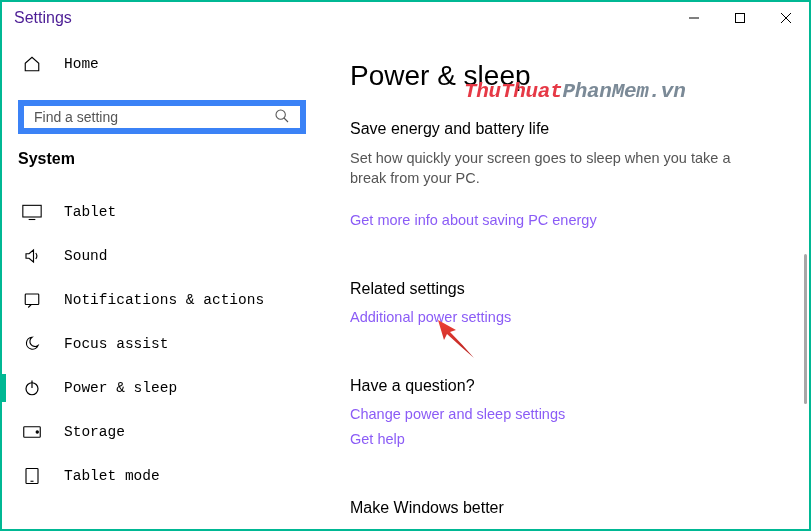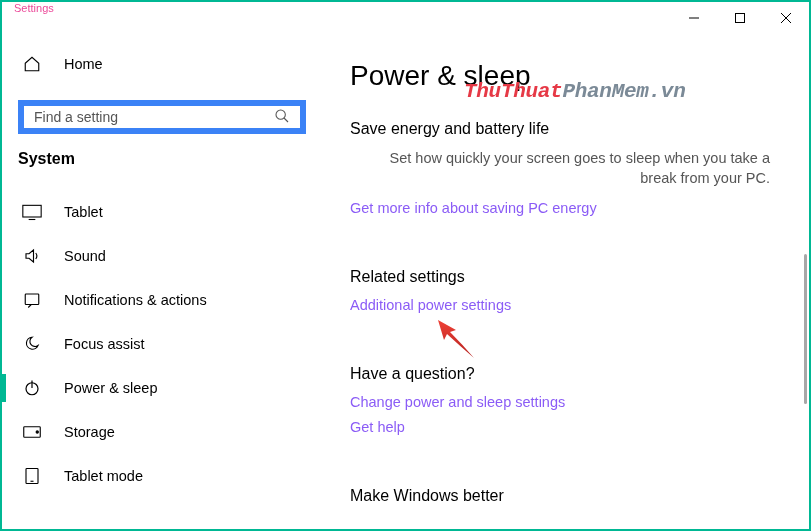--- a/index.html
+++ b/index.html
@@ -8,23 +8,24 @@
     background: #fff;
     width: 811px;
     height: 531px;
     overflow: hidden;
     position: relative;
     border: 2px solid #00b894;
   }
   .titlebar {
     height: 32px;
     display: flex;
+    align-items: center;
     padding-left: 12px;
-    font-size: 11px;
-    color: #ec4899;
+    font-size: 16px;
+    color: #4c1d95;
   }
   .titlebar .spacer { flex: 1; }
   .win-controls { display: flex; }
   .win-btn {
     width: 46px;
     height: 32px;
     display: flex;
     align-items: center;
     justify-content: center;
     cursor: pointer;
@@ -41,20 +42,21 @@
   }
   .home-row, .nav-item {
     display: flex;
     align-items: center;
     height: 44px;
     padding-left: 20px;
     cursor: pointer;
     font-size: 14.5px;
     color: #000;
     position: relative;
+    font-family: Liberation Mono, monospace;
   }
   .icon-slot {
     width: 20px;
     height: 20px;
     margin-right: 22px;
     display: flex;
     align-items: center;
     justify-content: center;
     color: #000;
   }
@@ -101,23 +103,22 @@
   .section-title {
     font-size: 16px;
     font-weight: 500;
     color: #000;
     margin-bottom: 10px;
   }
   .section-desc {
     font-size: 14.5px;
     color: #555;
     line-height: 1.4;
-    margin-bottom: 10px;
+    margin-bottom: 22px;
     max-width: 420px;
-    text-align: right;
   }
   .link {
     font-size: 14.5px;
     color: #8b5cf6;
     cursor: pointer;
     display: inline-block;
     margin-bottom: 8px;
   }
   .section { margin-bottom: 44px; }
   .scrollbar {

